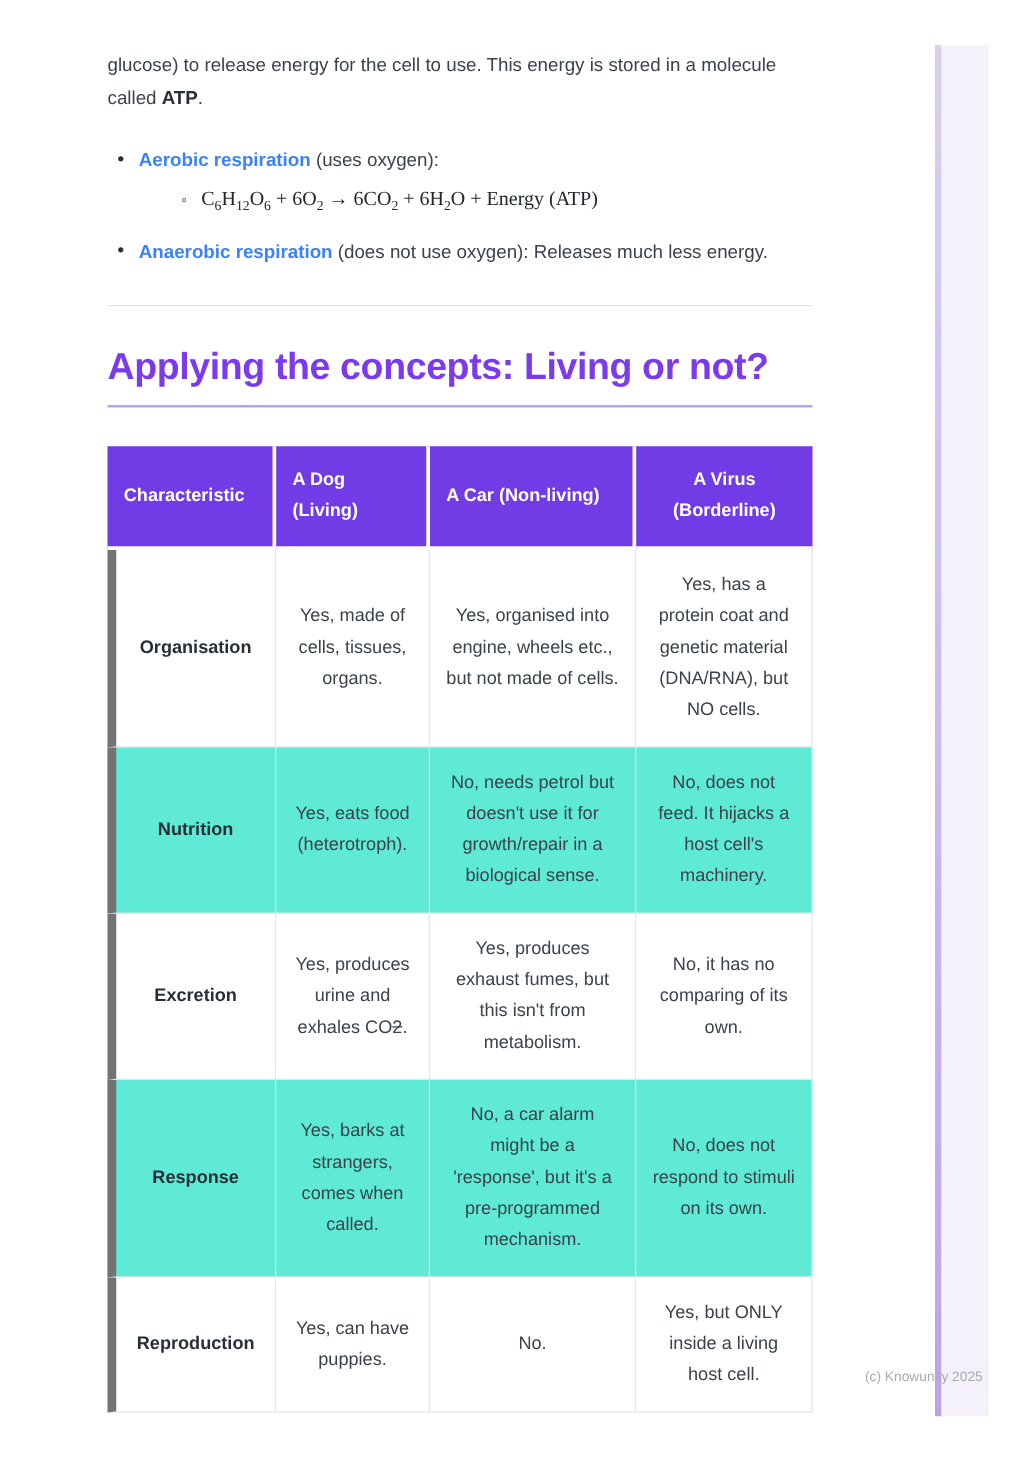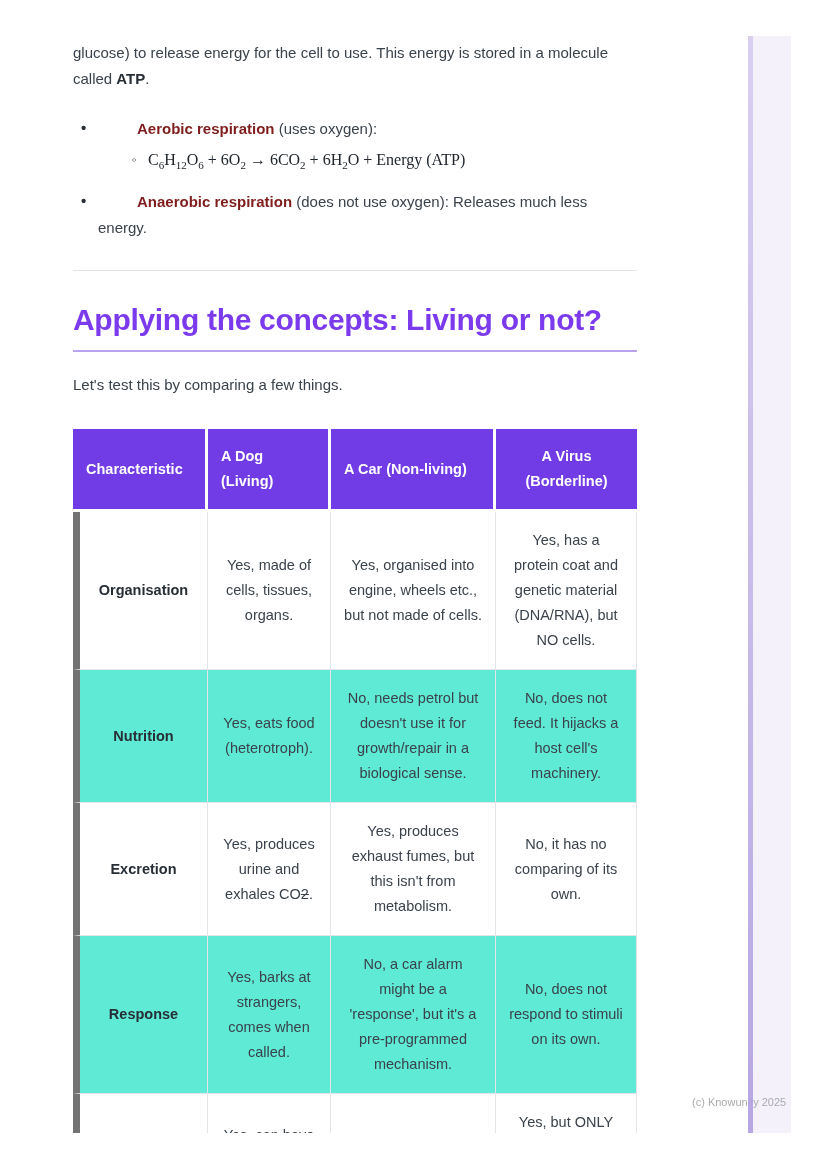--- a/index.html
+++ b/index.html
@@ -5,41 +5,41 @@
   * { margin: 0; padding: 0; box-sizing: border-box; }
   html, body { background: #ffffff; }
   body {
     width: 828px; height: 1171px;
     position: relative;
     font-family: "Liberation Sans", "DejaVu Sans", sans-serif;
     color: #3a424b;
     overflow: hidden;
   }
   .page-clip {
-    position: absolute; top: 0; left: 3px;
+    position: absolute; top: 0; left: 16px;
     width: 708px; height: 1133px;
     overflow: hidden;
   }
   .content {
     position: absolute; top: 0; left: 70px;
     width: 564px;
     padding-top: 40px;
   }
   .intro {
     font-size: 15px; line-height: 26px;
   }
   .intro b { color: #272e36; }
   .bullets { margin-top: 24px; font-size: 15px; line-height: 26px; }
   .b-item { position: relative; padding-left: 25px; }
   .b-item + .b-item { margin-top: 16px; }
   .b-item .marker {
     position: absolute; left: 8px; top: -1px;
     font-weight: 700; color: #272e36;
   }
-  .b-item b { color: #7f1d1d; margin-left: 39px; }
+  .b-item b { color: #3b82f6; }
   .sub-item { position: relative; padding-left: 50px; margin-top: 5px; }
   .sub-item .marker {
     position: absolute; left: 34px; top: 0px;
     font-size: 13px; color: #272e36; font-weight: 400;
   }
   .equation {
     font-family: "Liberation Serif", "DejaVu Serif", serif;
     font-size: 16px; color: #20262d; line-height: 24px; text-align: center;
   }
   .equation sub { font-size: 11px; line-height: 0; }
@@ -135,21 +135,20 @@
         <span class="marker">•</span>
         <b>Anaerobic respiration</b><span> (does not use oxygen): Releases much less energy.</span>
       </div>
     </div>
 
     <hr class="rule">
 
     <h1 class="section-heading">Applying the concepts: Living or not?</h1>
     <div class="heading-underline"></div>
 
-    <p class="lead">Let's test this by comparing a few things.</p>
 
     <table class="compare">
       <colgroup>
         <col style="width:135px">
           <col style="width:123px">
           <col style="width:165px">
           <col style="width:141px">
       </colgroup>
       <thead>
           <tr>

